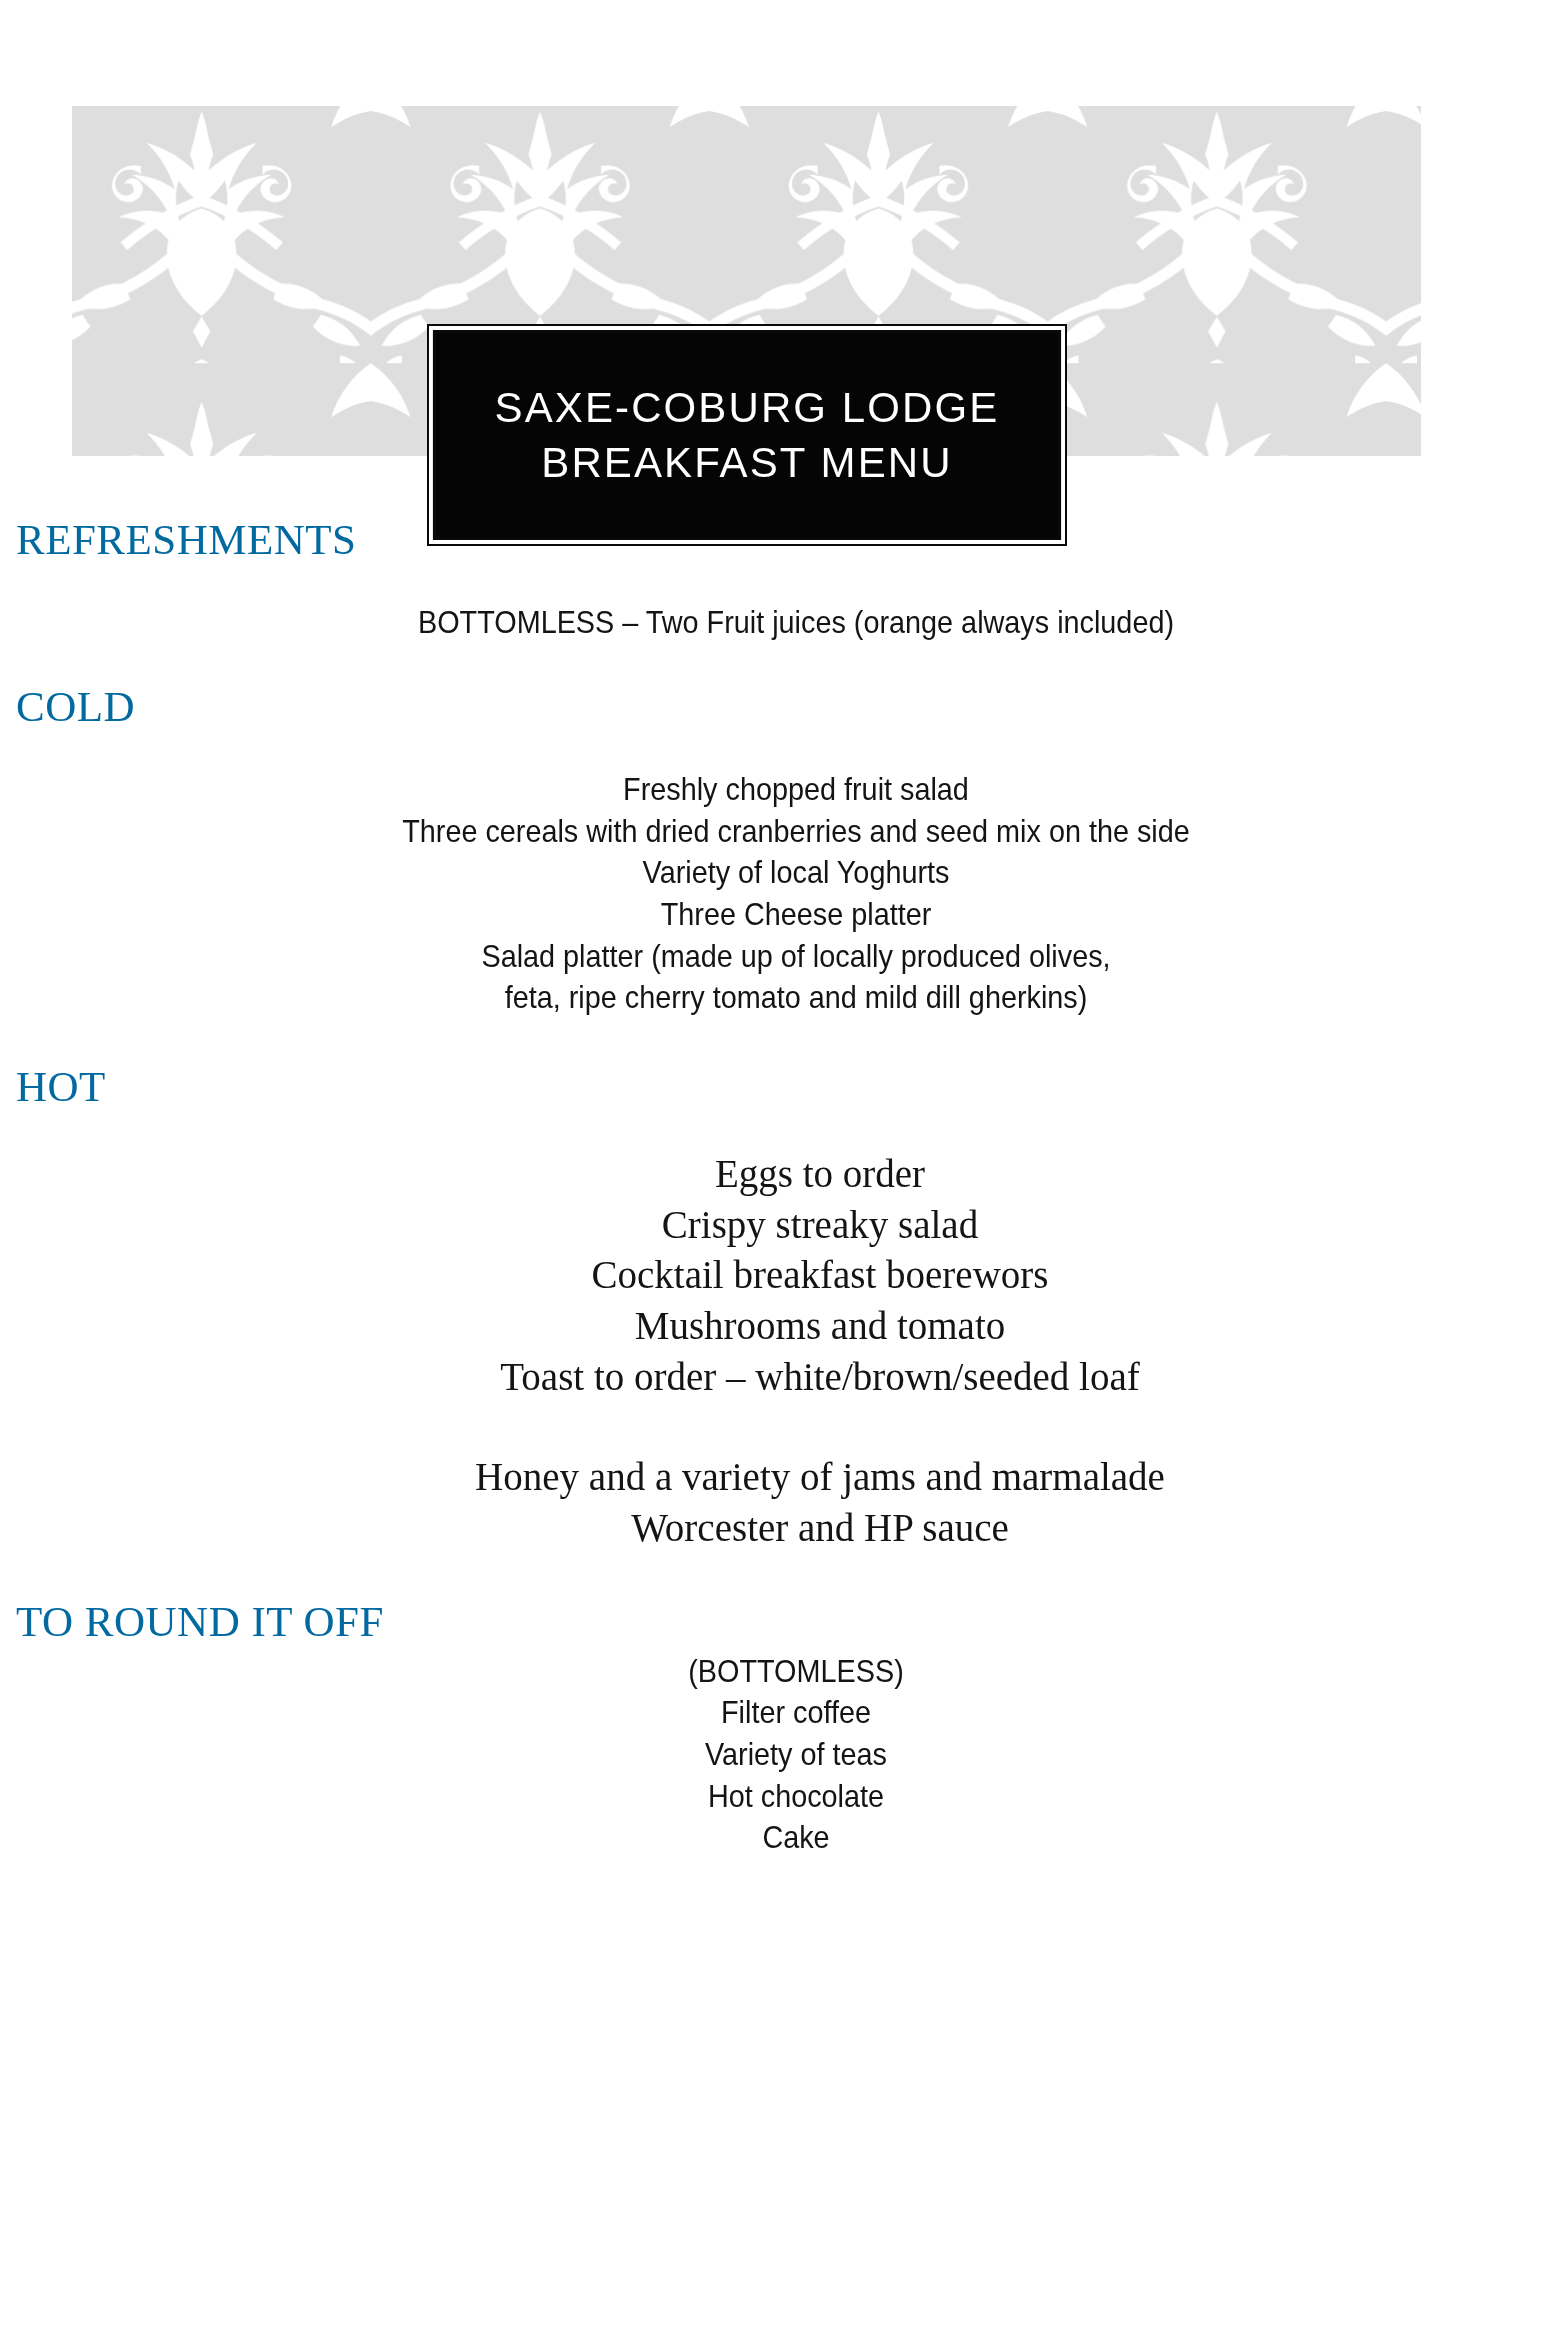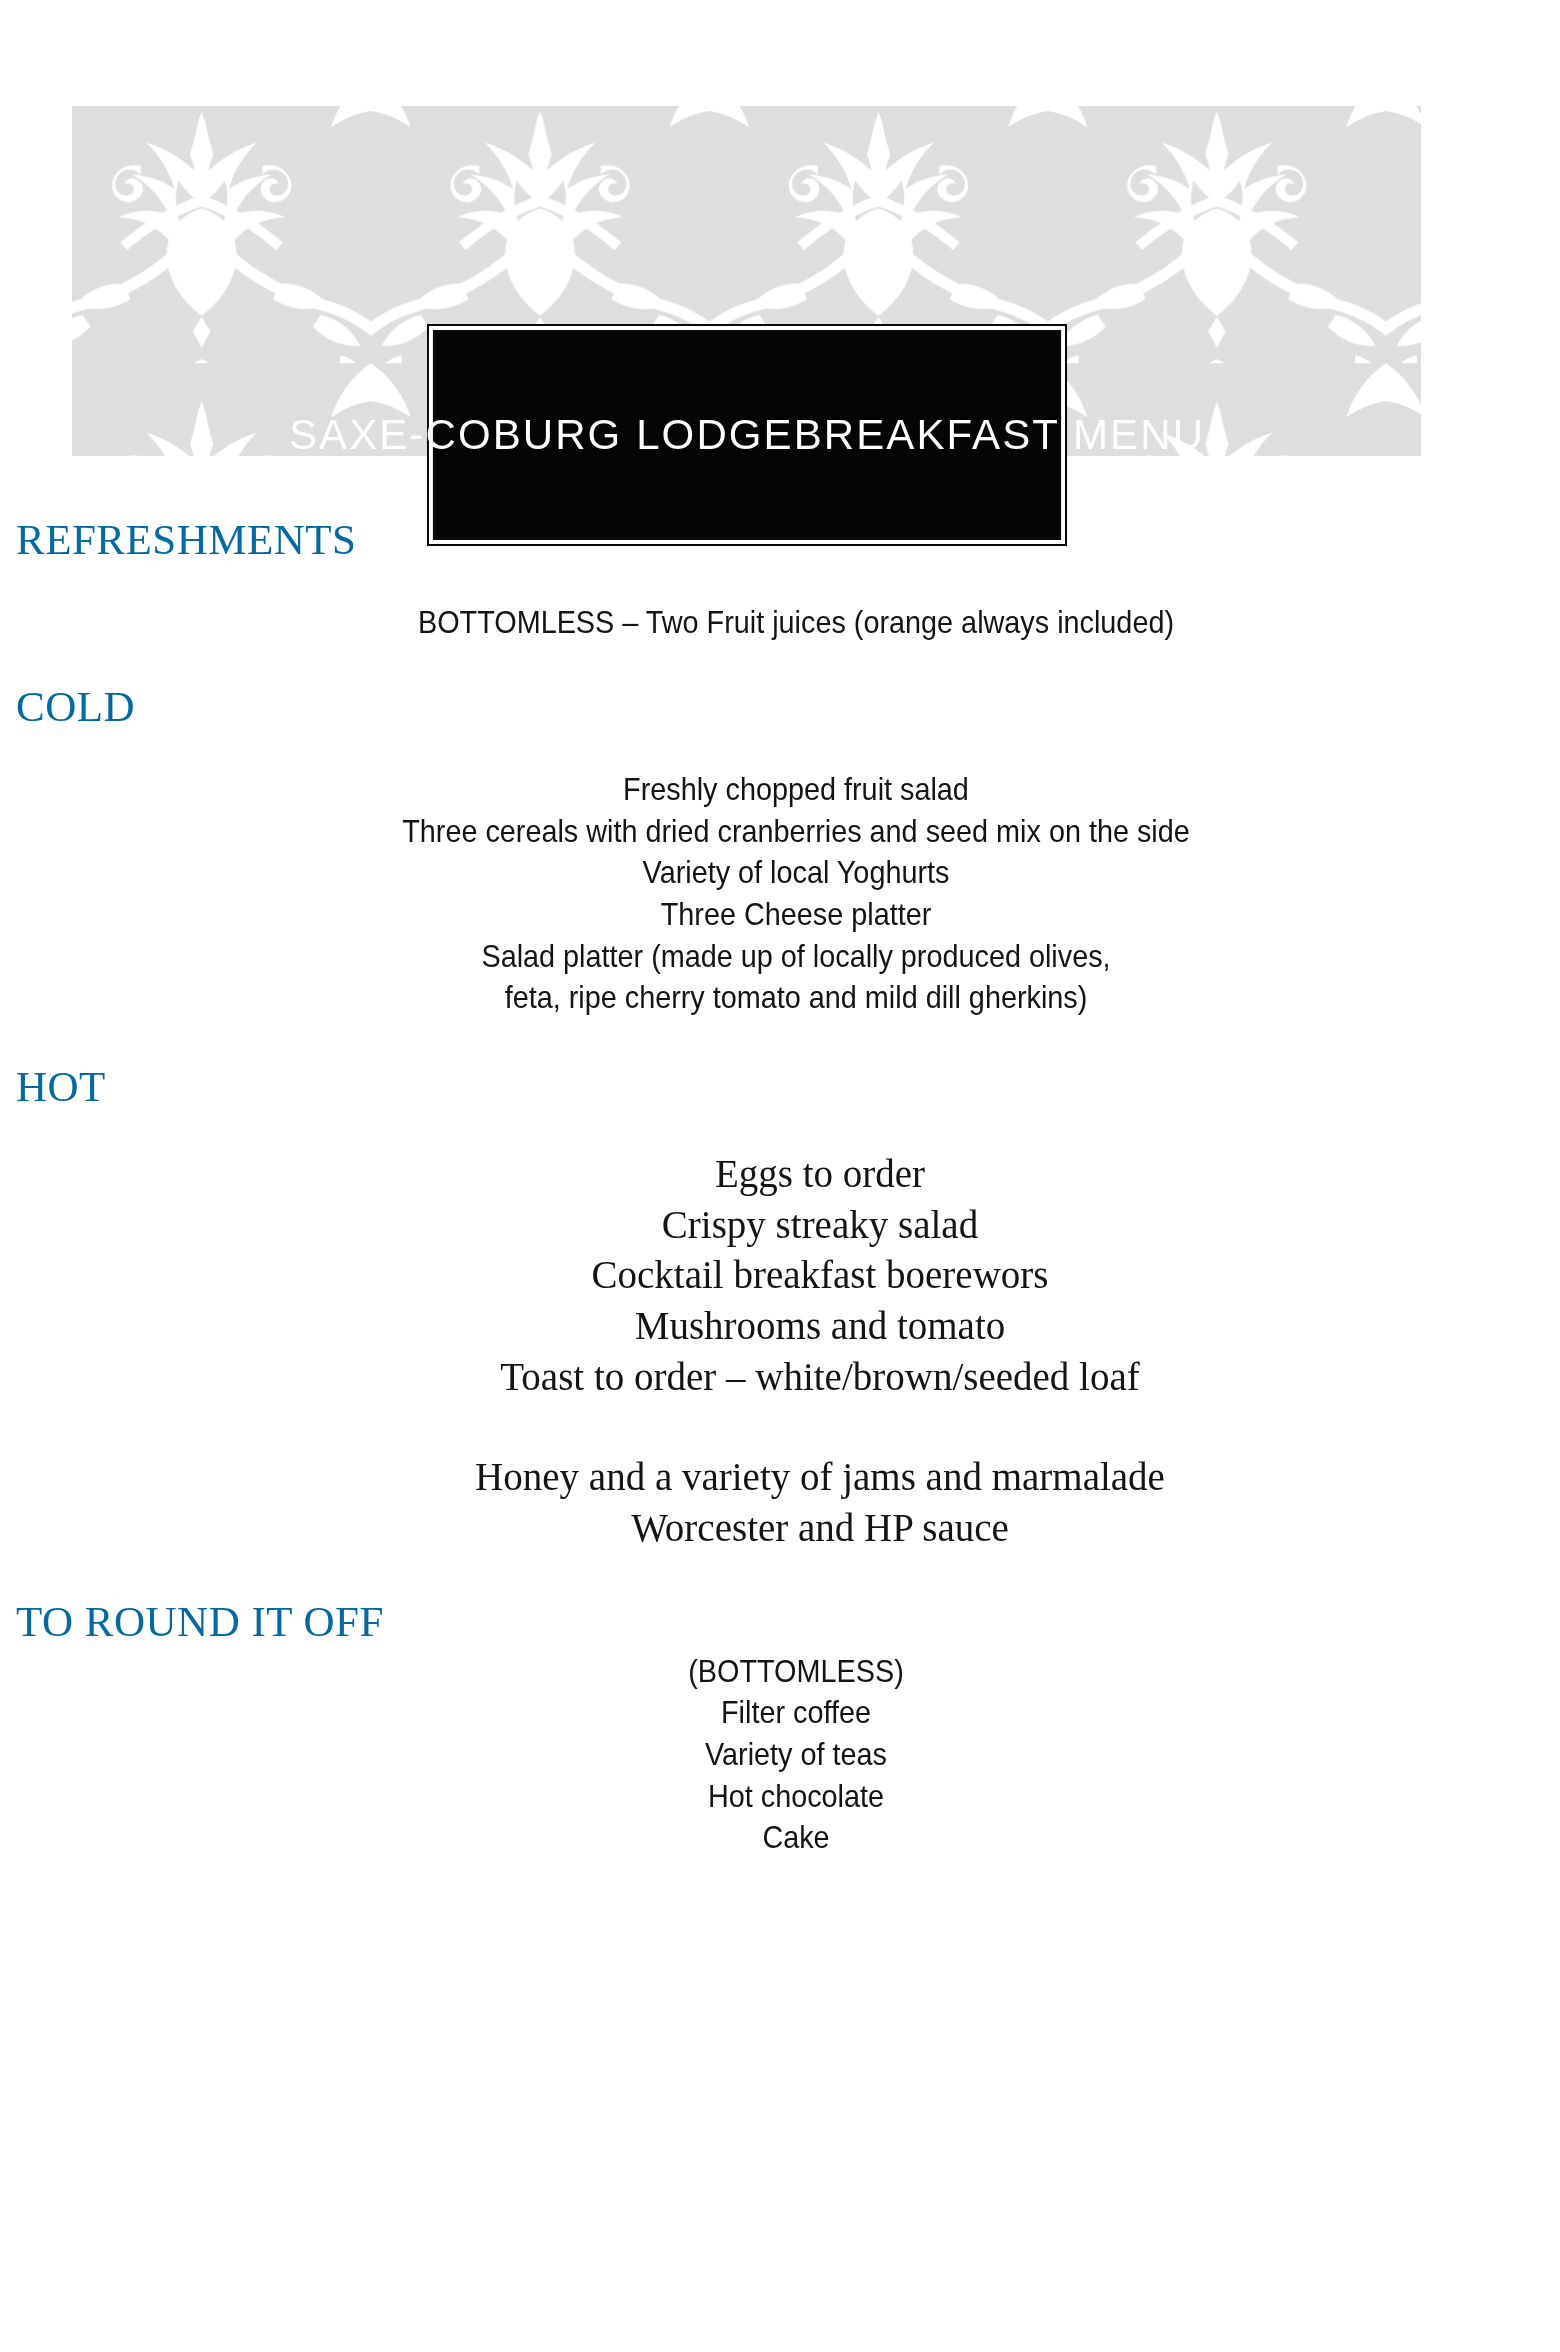--- a/index.html
+++ b/index.html
@@ -39,21 +39,21 @@
     position: absolute;
     left: 427px;
     top: 324px;
     width: 640px;
     height: 222px;
     background: #050505;
     border: 2.9px solid #0a0a0a;
     box-shadow: inset 0 0 0 3.9px #ffffff, inset 0 0 0 6.8px #0a0a0a;
     box-sizing: border-box;
     display: flex;
-    flex-direction: row;
+    flex-direction: column;
     align-items: center;
     justify-content: center;
     z-index: 5;
   }
   .title-line {
     color: #ffffff;
     font-family: "Liberation Sans", sans-serif;
     font-size: 42px;
     font-weight: 400;
     letter-spacing: 2.1px;

